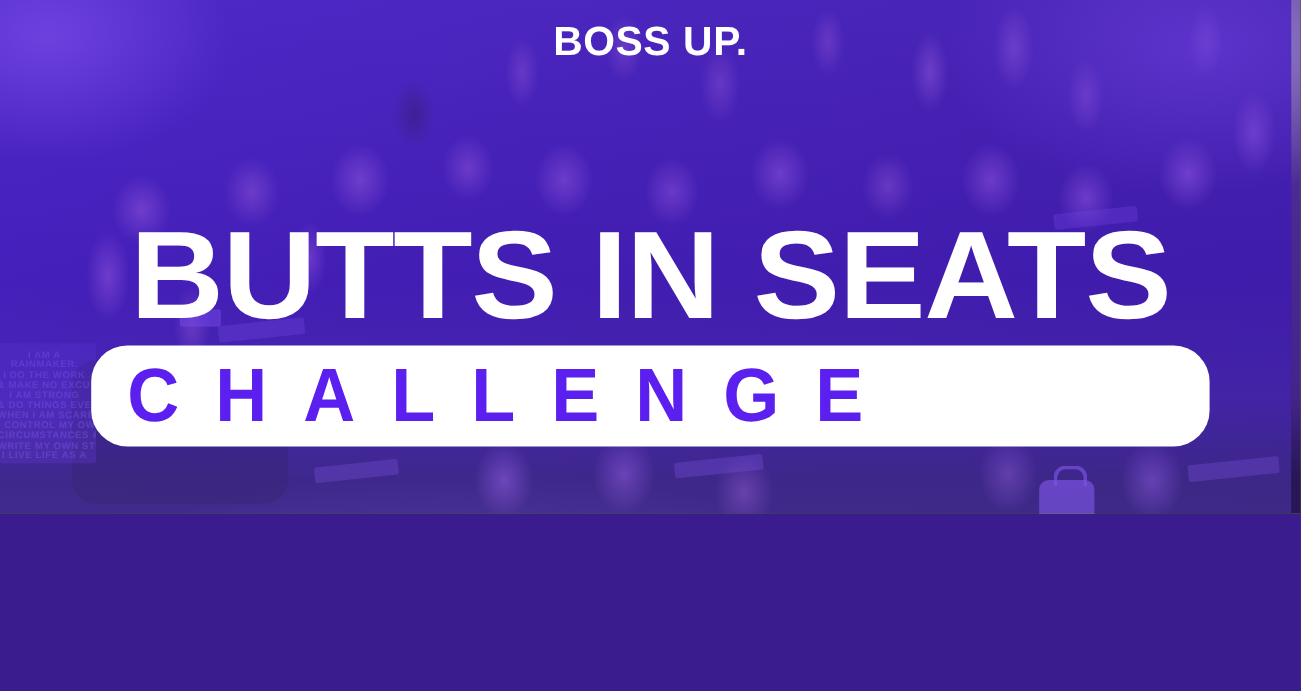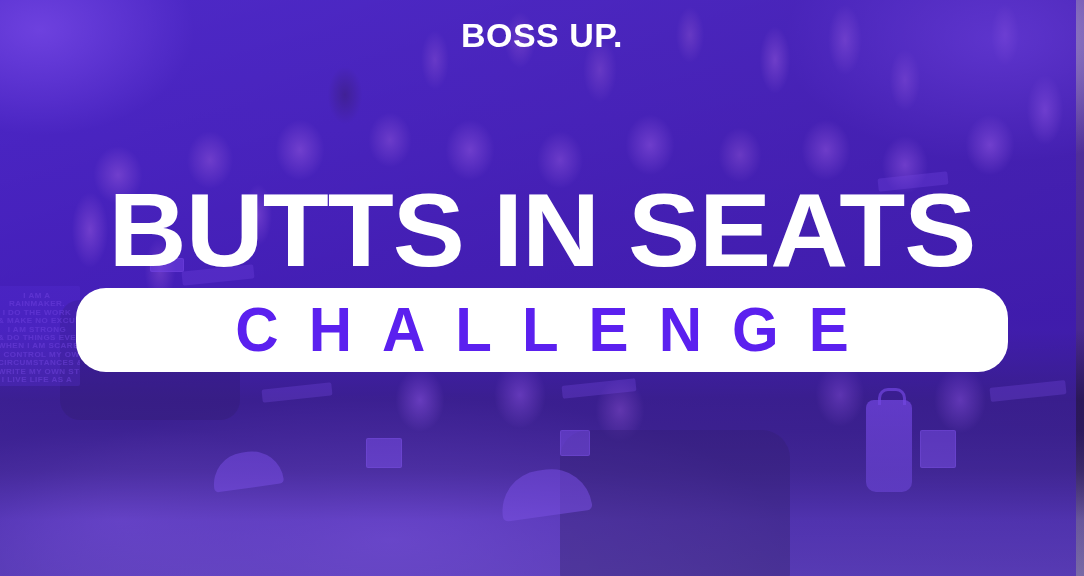--- a/index.html
+++ b/index.html
@@ -7,21 +7,21 @@
   html, body {
     width:1084px; height:576px;
     background:#3a1c8e;
     font-family:"Liberation Sans", sans-serif;
     overflow:hidden;
   }
 
   .hero {
     position:relative;
     width:1084px;
-    height:576px;
+    height:428px;
     overflow:hidden;
     background:#4d7c0f;
   }
 
   
   .photo {
     position:absolute; inset:0;
     background:
       
       radial-gradient(ellipse 220px 150px at 40px 30px, rgba(235,230,250,.85), rgba(235,230,250,0) 70%),
@@ -167,21 +167,20 @@
   }
 
   .banner {
     position:absolute;
     left:76px; top:288px;
     width:932px; height:84px;
     background:#ffffff;
     border-radius:30px;
     display:flex;
     align-items:center;
-    justify-content:center;
   }
   .banner-text {
     color:#5b20ef;
     font-size:60px;
     font-weight:bold;
     letter-spacing:30px;
     text-indent:30px;
     line-height:1;
     white-space:nowrap;
     transform:scaleY(1.05);

